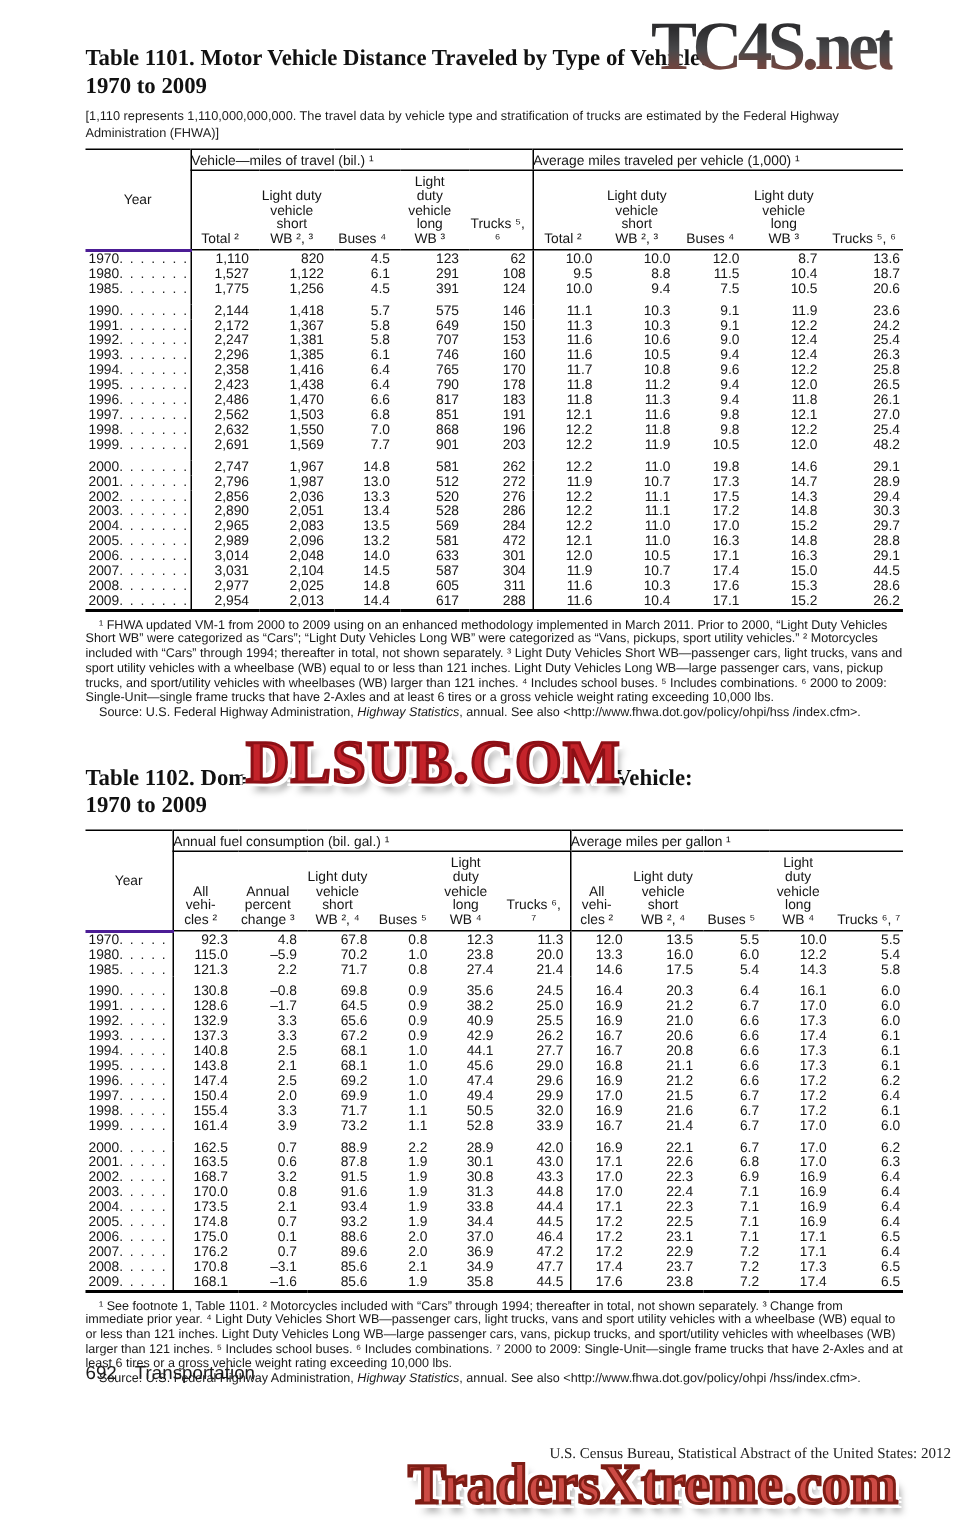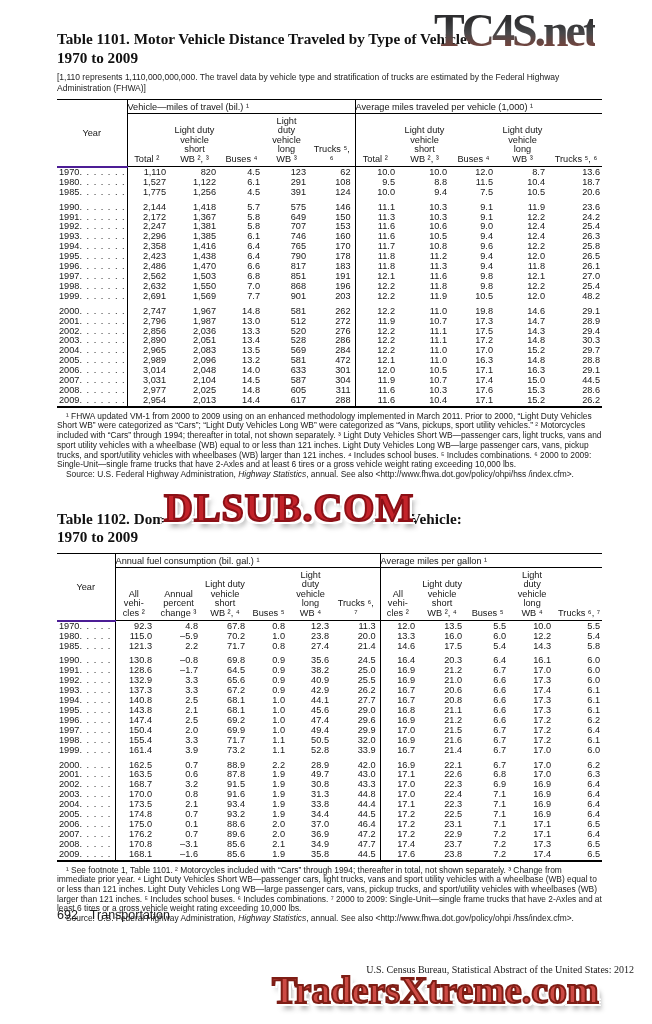--- a/index.html
+++ b/index.html
@@ -725,21 +725,21 @@
           <td class="num">6.7</td>
           <td class="num">17.0</td>
           <td class="num edge">6.2</td>
         </tr>
         <tr>
           <td class="year"><span>2001</span><span class="dots">. . . . . . . . . . . . . . . . .</span></td>
           <td class="num">163.5</td>
           <td class="num">0.6</td>
           <td class="num">87.8</td>
           <td class="num">1.9</td>
-          <td class="num">49.7</td>
+          <td class="num">30.1</td>
           <td class="num preDiv">43.0</td>
           <td class="num g2s">17.1</td>
           <td class="num">22.6</td>
           <td class="num">6.8</td>
           <td class="num">17.0</td>
           <td class="num edge">6.3</td>
         </tr>
         <tr>
           <td class="year"><span>2002</span><span class="dots">. . . . . . . . . . . . . . . . .</span></td>
           <td class="num">168.7</td>

